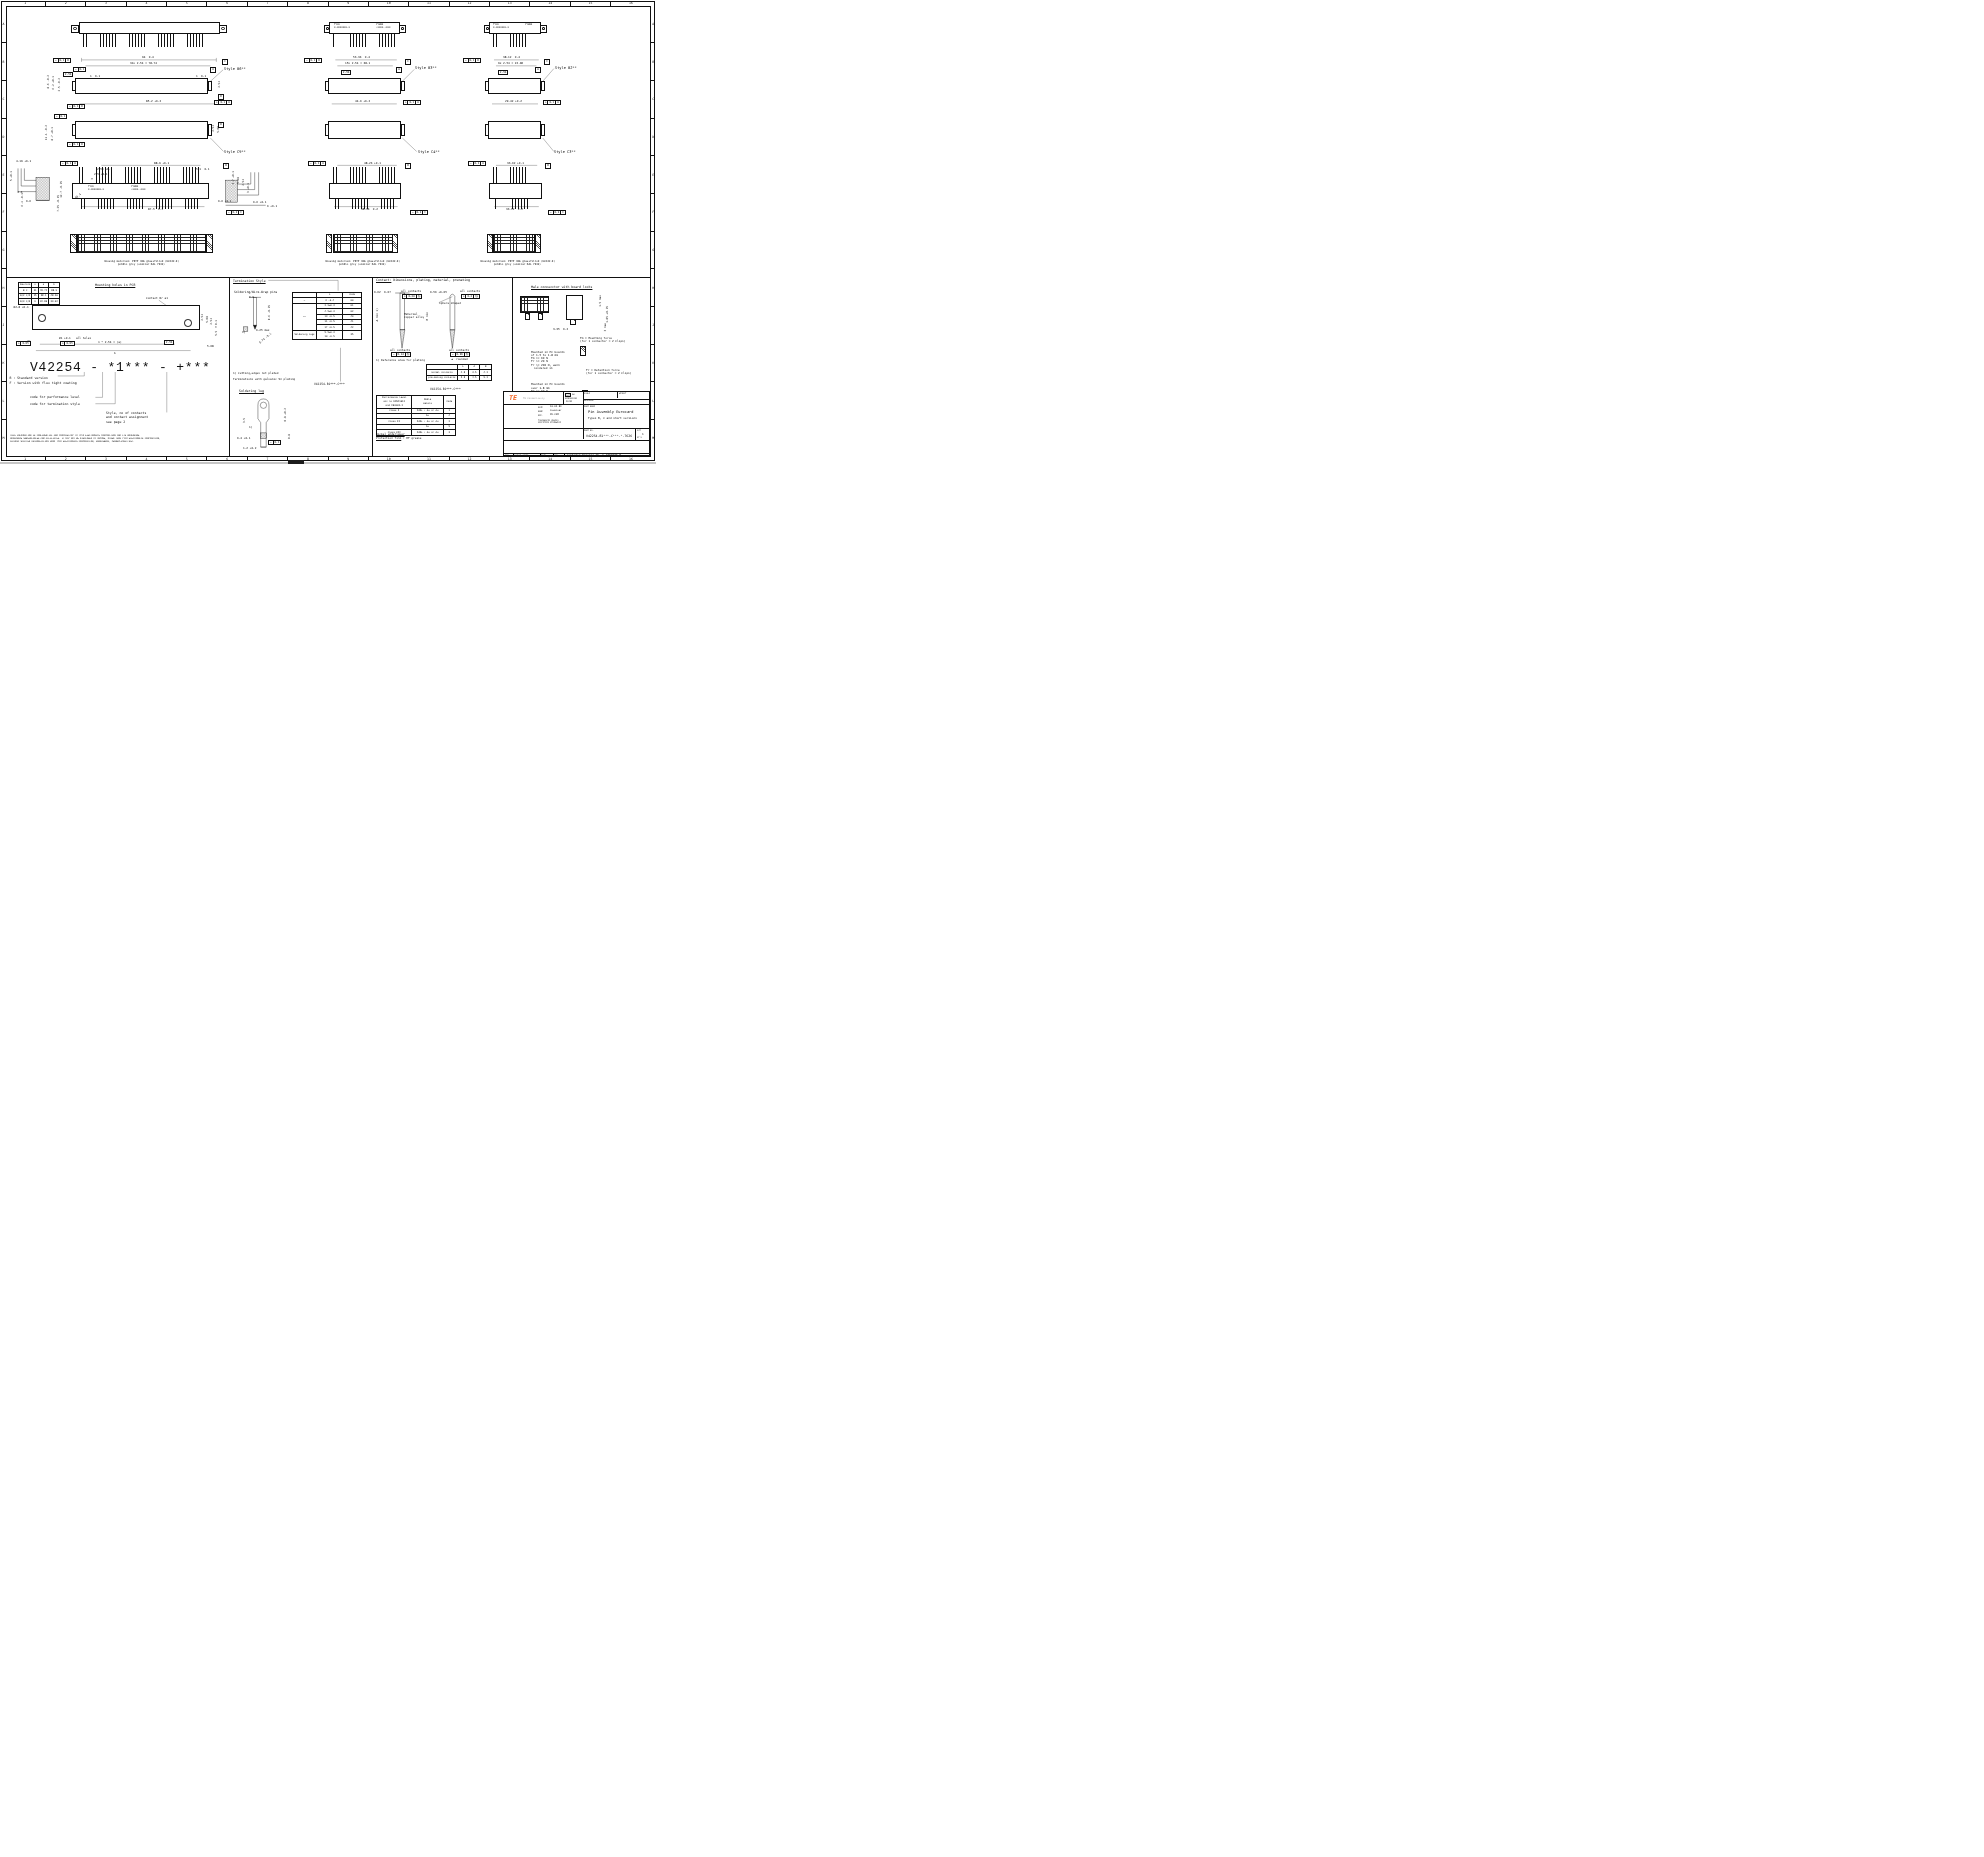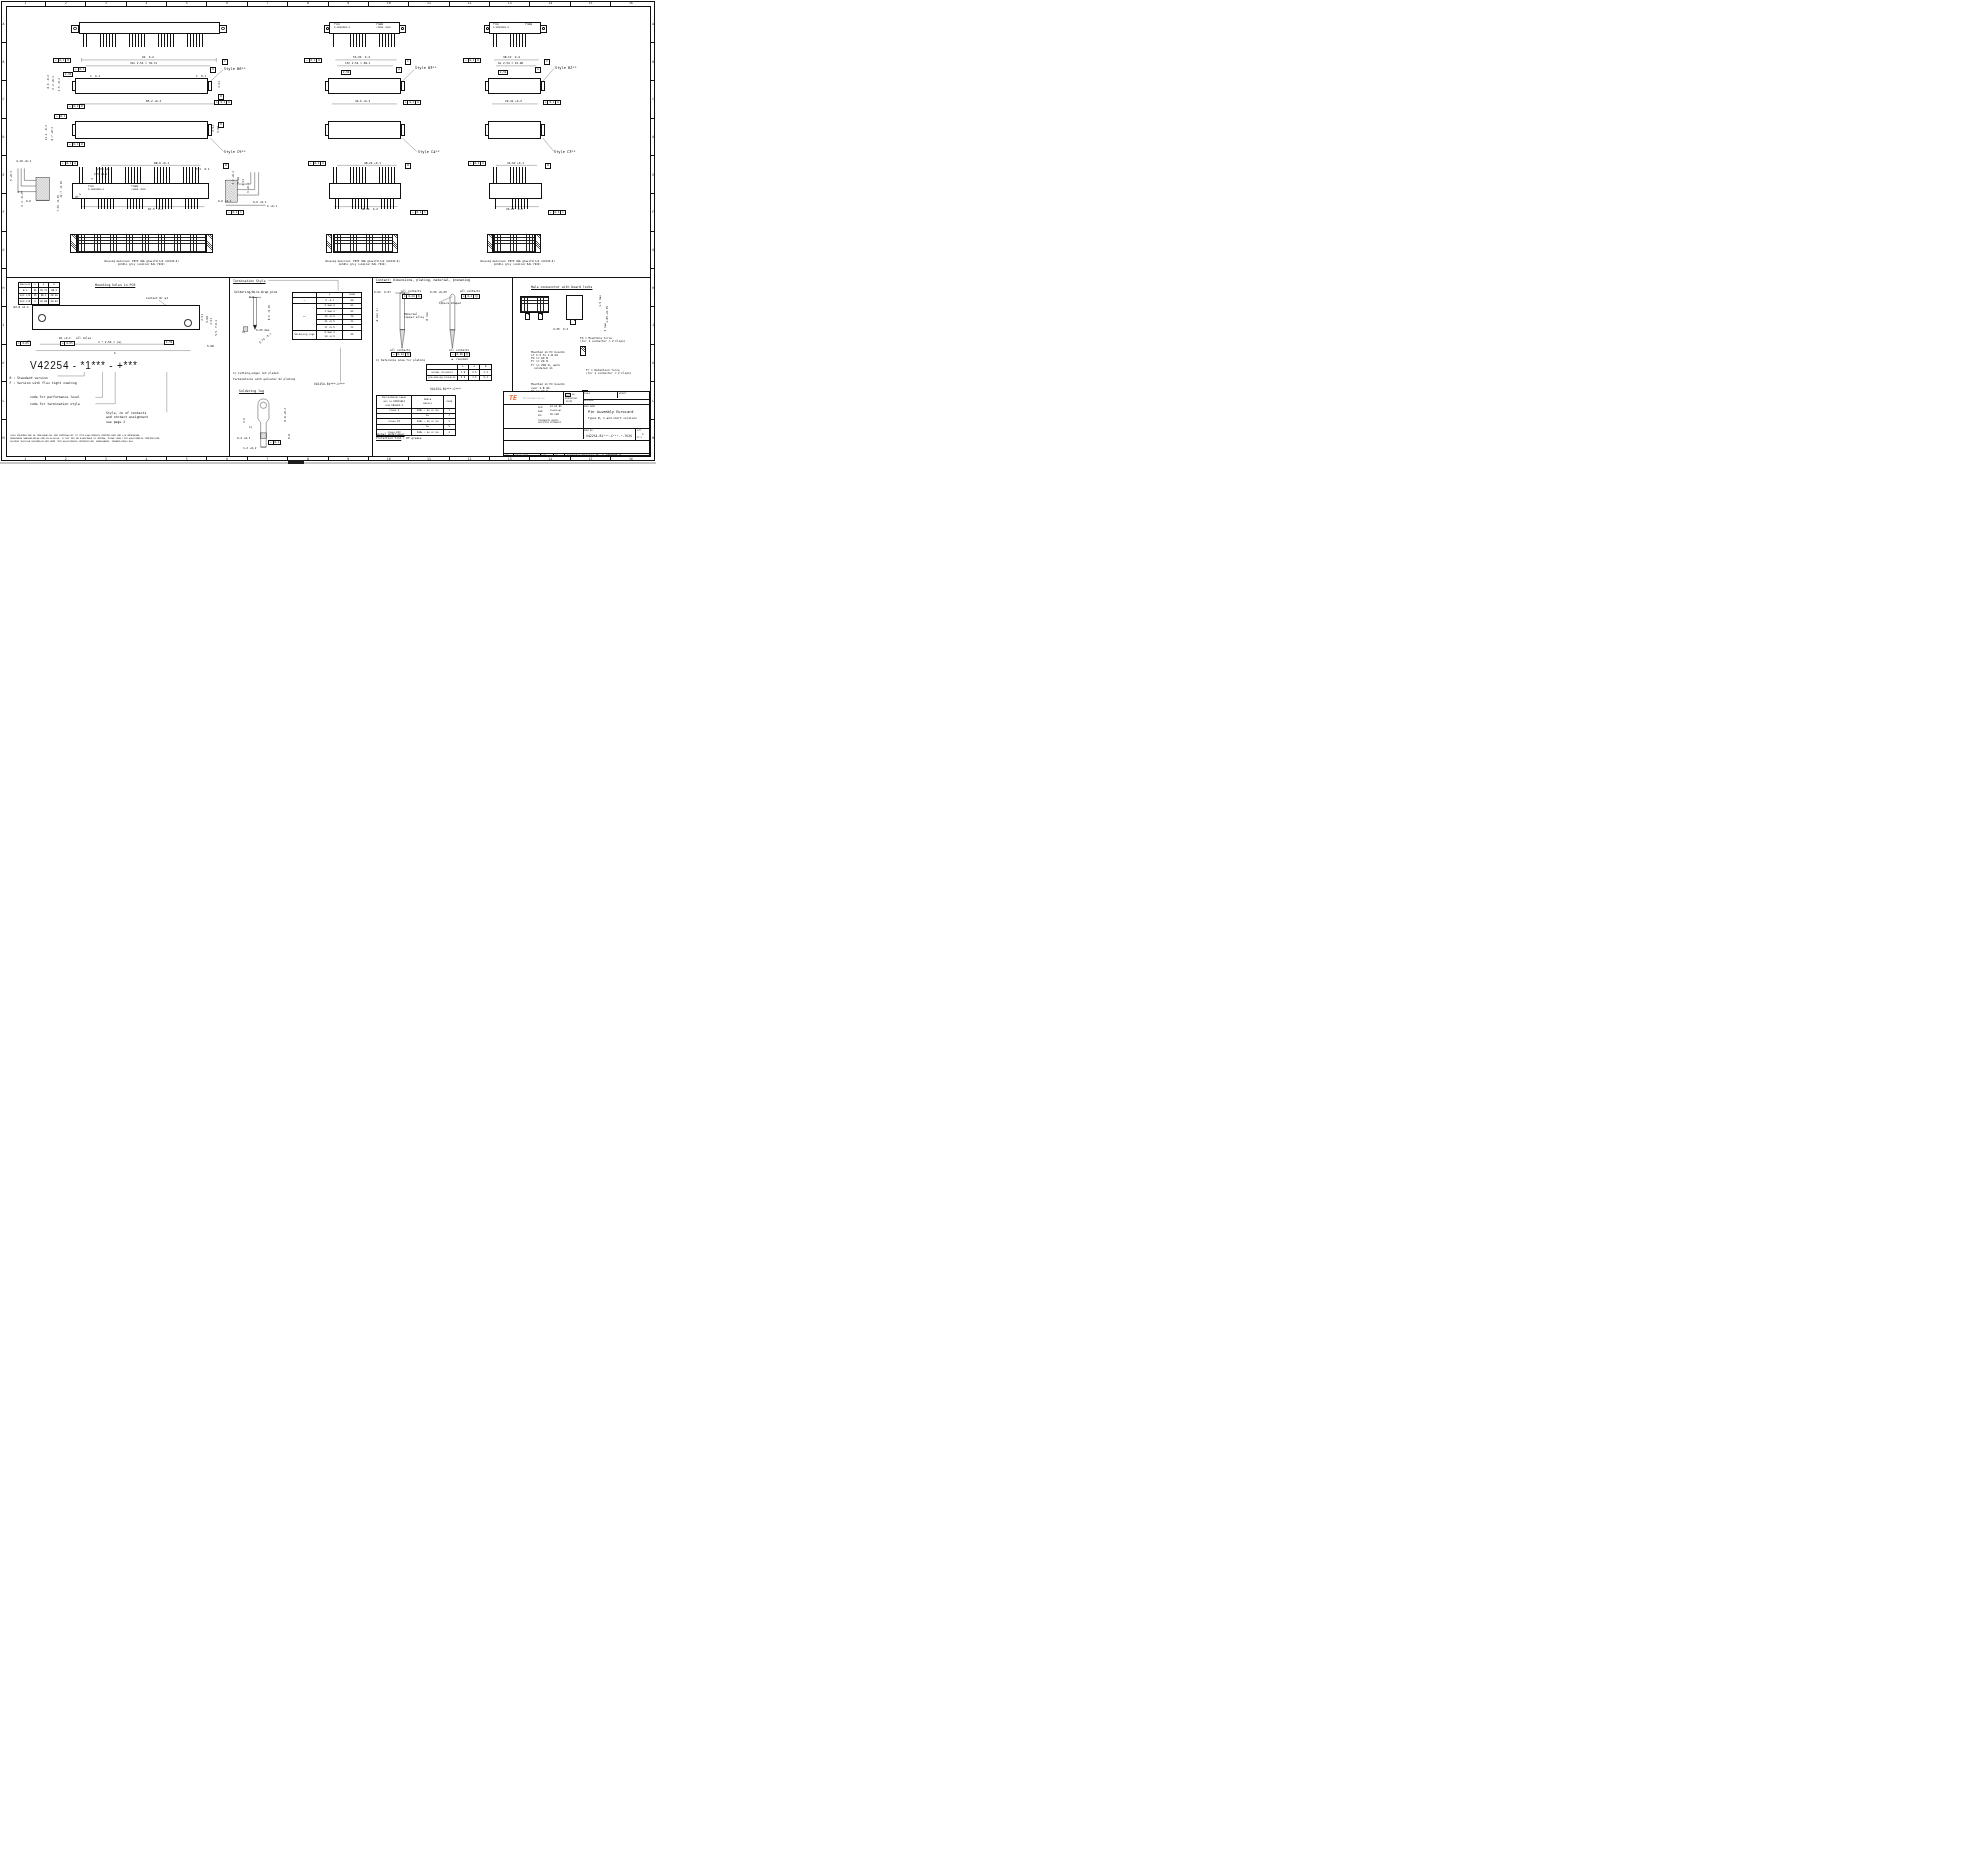--- a/index.html
+++ b/index.html
@@ -36,21 +36,21 @@
   table.t{position:absolute;border-collapse:collapse;font-size:2.4px;background:#fff;}
   table.t td,table.t th{border:0.4px solid #111;padding:0.4px 1.2px;text-align:center;font-weight:normal;
                         white-space:nowrap;line-height:1.5;}
   .pre{white-space:pre-line !important;}
   .coordh{position:absolute;display:flex;font-size:3.2px;}
   .coordh span{flex:1;text-align:center;line-height:4.4px;border-right:0.4px solid #111;}
   .coordh span:last-child{border-right:none;}
   .coordv{position:absolute;display:flex;flex-direction:column;font-size:3.2px;width:4.4px;}
   .coordv span{flex:1;display:flex;align-items:center;justify-content:center;border-bottom:0.4px solid #111;}
   .coordv span:last-child{border-bottom:none;}
-  .pnbig{position:absolute;font-size:10px;letter-spacing:0.8px;font-family:Liberation Sans, sans-serif;}
+  .pnbig{position:absolute;font-size:13px;letter-spacing:0.8px;font-family:Liberation Mono, monospace;}
   svg{position:absolute;pointer-events:none;}
   .tb-lab{position:absolute;font-size:2px;color:#222;white-space:nowrap;}
   .tb-val{position:absolute;font-size:2.8px;white-space:nowrap;}
 </style>
 </head>
 <body>
 
 <div id="sheet">
 
   <svg width="0" height="0">

